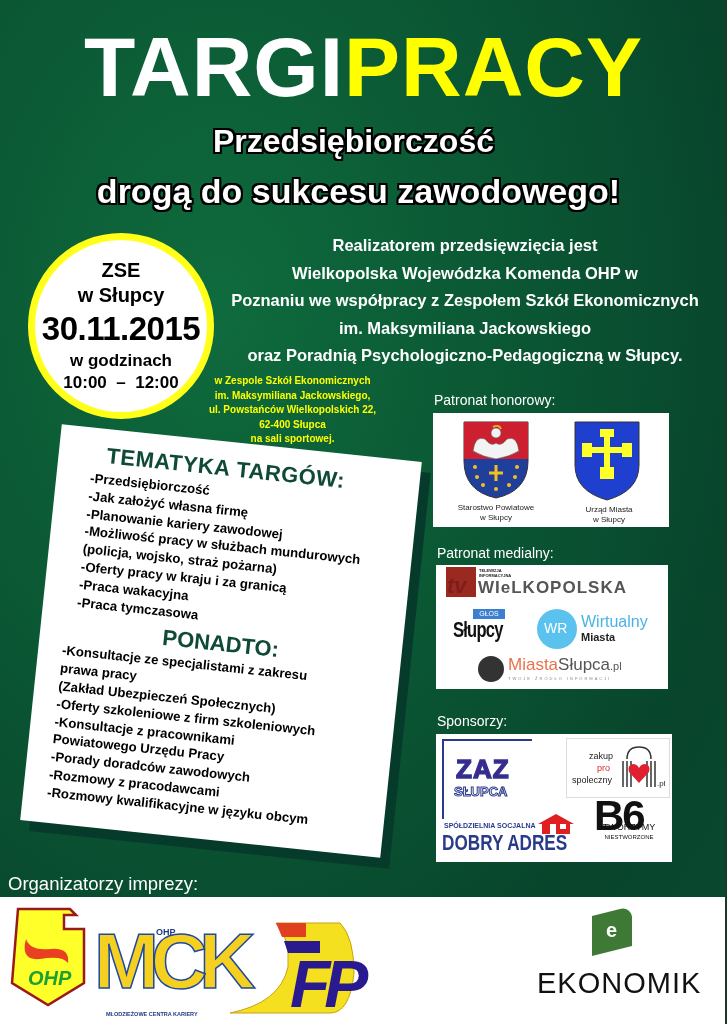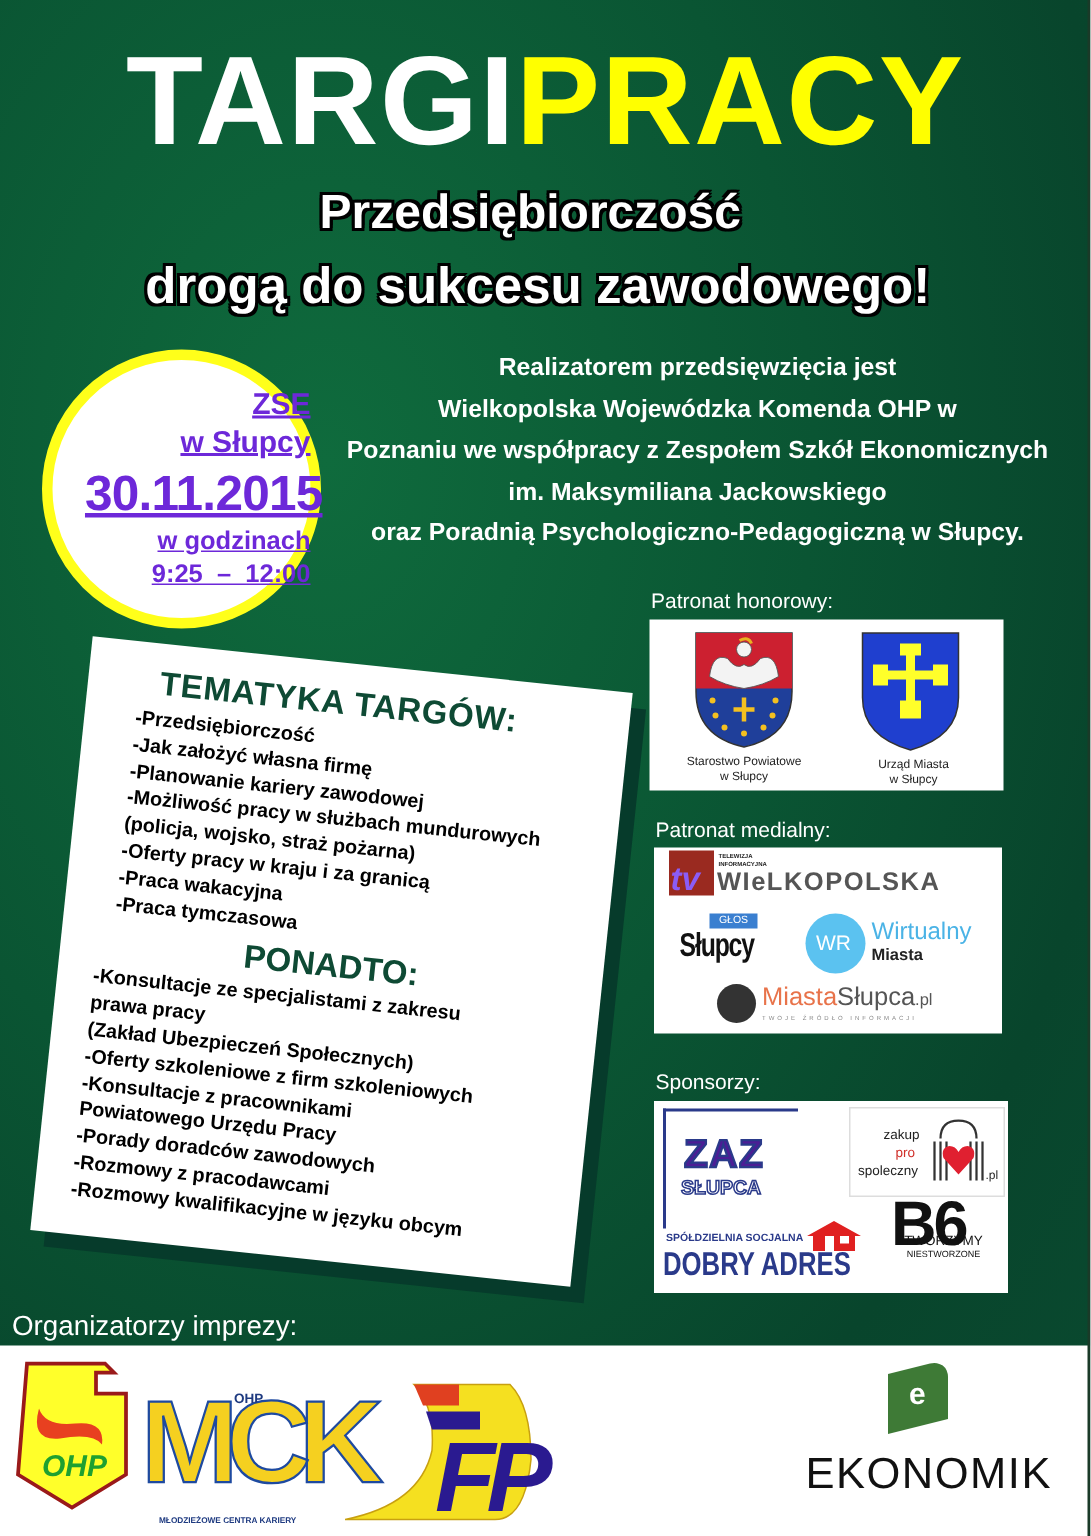--- a/index.html
+++ b/index.html
@@ -17,21 +17,21 @@
   .title .y { color:#ffff00; }
   .subtitle {
     position:absolute; left:0; width:727px; text-align:center; color:#fff; font-weight:bold;
     text-shadow: -2px -2px 0 #000, 2px -2px 0 #000, -2px 2px 0 #000, 2px 2px 0 #000, 0 2px 0 #000, 2px 0 0 #000, -2px 0 0 #000, 0 -2px 0 #000;
     font-size:32px;
   }
   .sub1 { top:123px; left:-10px; }
   .sub2 { top:172px; left:-5px; font-size:34px; }
   .circle {
     position:absolute; left:28px; top:233px; width:172px; height:172px; border-radius:50%;
-    background:#fff; border:7px solid #ffff1a; text-align:right; color:#6d28d9; font-weight:bold;text-decoration:underline;
+    background:#fff; border:7px solid #ffff1a; text-align:center; color:#000000; font-weight:bold;
   }
   .circle .c1 { margin-top:18px; font-size:20px; line-height:24px; }
   .circle .c2 { font-size:20px; line-height:26px; }
   .circle .c3 { font-size:33px; line-height:42px; letter-spacing:-0.5px; margin-left:-8px; margin-right:-8px;}
   .circle .c4 { font-size:17px; line-height:22px; }
   .circle .c5 { font-size:17px; line-height:22px; }
   .realizator {
     position:absolute; left:210px; top:232px; width:510px; text-align:center; color:#fff; font-weight:bold;
     font-size:16.5px; line-height:27.5px;
   }
@@ -69,31 +69,38 @@
     <span class="w">TARGI</span><span class="y">PRACY</span>
   </div>
   <div class="subtitle sub1">Przedsiębiorczość</div>
   <div class="subtitle sub2">drogą do sukcesu zawodowego!</div>
 
   <div class="circle">
     <div class="c1">ZSE</div>
     <div class="c2">w Słupcy</div>
     <div class="c3">30.11.2015</div>
     <div class="c4">w godzinach</div>
-    <div class="c5" style="white-space:pre;">9:25  –  12:00</div>
+    <div class="c5" style="white-space:pre;">10:00  –  12:00</div>
   </div>
 
   <div class="realizator">
     <div>Realizatorem przedsięwzięcia jest</div>
     <div>Wielkopolska Wojewódzka Komenda OHP w</div>
     <div>Poznaniu we współpracy z Zespołem Szkół Ekonomicznych</div>
     <div>im. Maksymiliana Jackowskiego</div>
     <div>oraz Poradnią Psychologiczno-Pedagogiczną w Słupcy.</div>
   </div>
 
+  <div class="address">
+    <div>w Zespole Szkół Ekonomicznych</div>
+    <div>im. Maksymiliana Jackowskiego,</div>
+    <div>ul. Powstańców Wielkopolskich 22,</div>
+    <div>62-400 Słupca</div>
+    <div>na sali sportowej.</div>
+  </div>
 
   <div class="card">
     <div class="inner">
       <h2>TEMATYKA TARGÓW:</h2>
       <ul class="list1">
         <li>-Przedsiębiorczość</li>
         <li>-Jak założyć własna firmę</li>
         <li>-Planowanie kariery zawodowej</li>
         <li>-Możliwość pracy w służbach mundurowych</li>
         <li>(policja, wojsko, straż pożarna)</li>
@@ -145,21 +152,21 @@
     </svg>
     <div class="logo-cap" style="left:126px; top:92px; width:100px;">
       <div>Urząd Miasta</div>
       <div>w Słupcy</div>
     </div>
   </div>
 
   <div class="panel-label" style="left:437px; top:545px;">Patronat medialny:</div>
   <div class="panel media">
     <div class="abs" style="left:10px; top:2px; width:30px; height:30px; background:#9a2a20;"></div>
-    <div class="abs" style="left:11px; top:10px; color:#8b5cf6; font-weight:bold; font-style:italic; font-size:22px; line-height:22px;">tv</div>
+    <div class="abs" style="left:11px; top:10px; color:#7f1d1d; font-weight:bold; font-style:italic; font-size:22px; line-height:22px;">tv</div>
     <div class="abs" style="left:43px; top:3px; font-size:4px; font-weight:bold; color:#222; line-height:5px;">
       <div>TELEWIZJA</div>
       <div>INFORMACYJNA</div>
     </div>
     <div class="abs" style="left:42px; top:13px; font-size:17px; font-weight:bold; color:#555; letter-spacing:1px;">WIeLKOPOLSKA</div>
 
     <div class="abs" style="left:17px; top:44px; width:52px; height:40px;">
       <div class="abs" style="left:20px; top:0; width:32px; height:10px; background:#3a7fd0; color:#fff; font-size:7px; text-align:center; line-height:10px;">GŁOS</div>
       <div class="abs" style="left:0; top:8px; font-size:22px; font-weight:bold; color:#111; letter-spacing:-1px; transform:scaleX(0.75); transform-origin:left;">Słupcy</div>
     </div>

